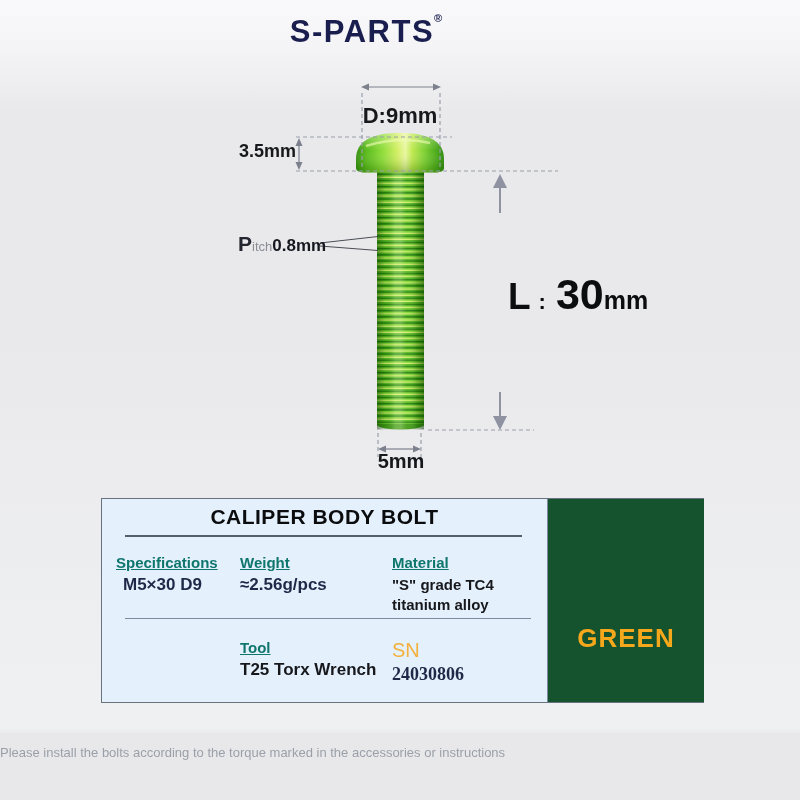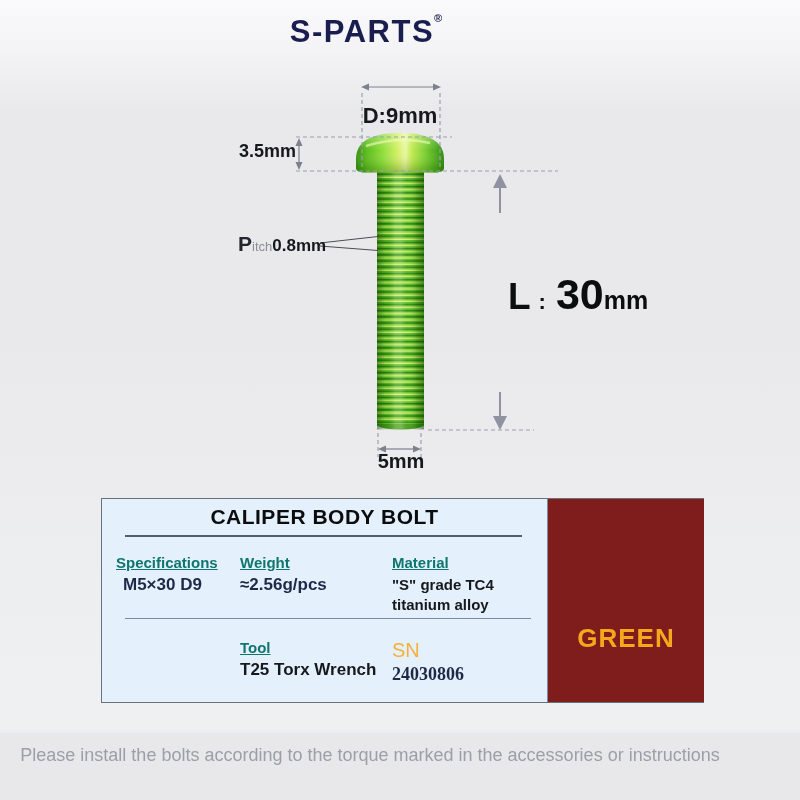--- a/index.html
+++ b/index.html
@@ -41,28 +41,28 @@
   .cell { white-space:nowrap; }
   .cell .lab { font-size:15px; font-weight:bold; color:#0f766e;text-decoration:underline; }
   .cell .val { font-size:17px; font-weight:bold; color:#1d2947; margin-top:4px; }
   .val-black { color:#17181c !important; }
   .cell .val2 { font-size:15px; font-weight:bold; color:#17181c; line-height:20px; margin-top:4px; }
   .c1 { left:14px; } .c2 { left:138px; } .c3 { left:290px; }
   .r1 { top:55px; } .r2 { top:140px; }
   .sn-lab { font-size:20px; font-weight:normal; color:#f4b03d; }
   .sn-val { font-size:18px; font-weight:bold; color:#1d2947; margin-top:2px;font-family:Liberation Serif, serif; }
   .green-panel { left:445px; top:0; width:157px; height:203px;
-                 background:#7f1d1d; border-left:1px solid #7e8aa0; }
+                 background:#14532d; border-left:1px solid #7e8aa0; }
   .green-label { top:124px; left:0; width:100%; text-align:center;
                  font-size:26px; font-weight:bold; letter-spacing:1px; color:#f5a81c; }
 
   
   .footer-band { top:733px; left:0; width:800px; height:67px; background:#e8e8eb; }
-  .footer-note { top:745px; left:0; width:740px; text-align:center;
-                 font-size:18px; color:#9ba0a8; }
+  .footer-note { top:745px; left:0; width:740px; 
+                 font-size:13px; color:#9ba0a8; }
 </style>
 </head>
 <body>
 
 <div id="canvas">
 
   <div class="abs logo"><span>S-PARTS</span><sup>®</sup></div>
 
   <svg class="abs" style="left:0;top:0" width="800" height="800" viewBox="0 0 800 800">
     <defs>

